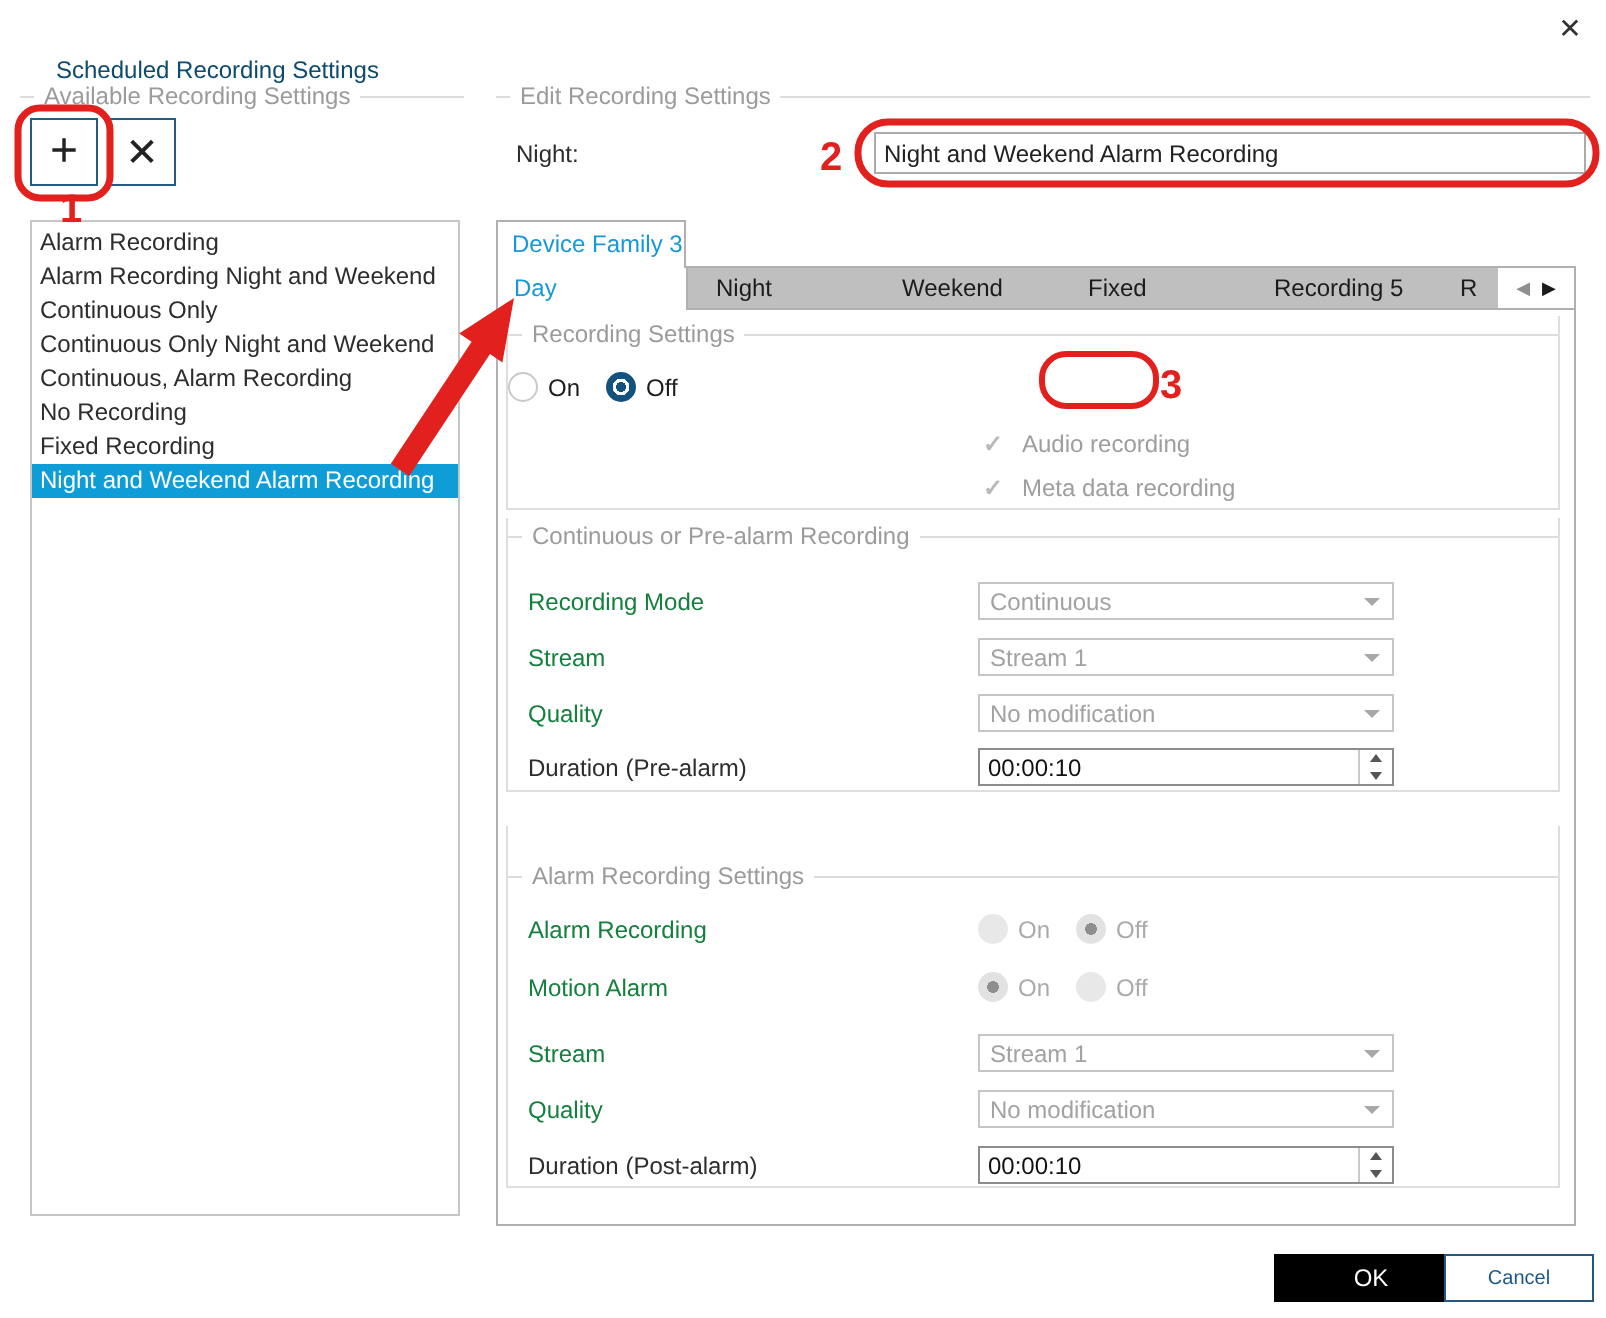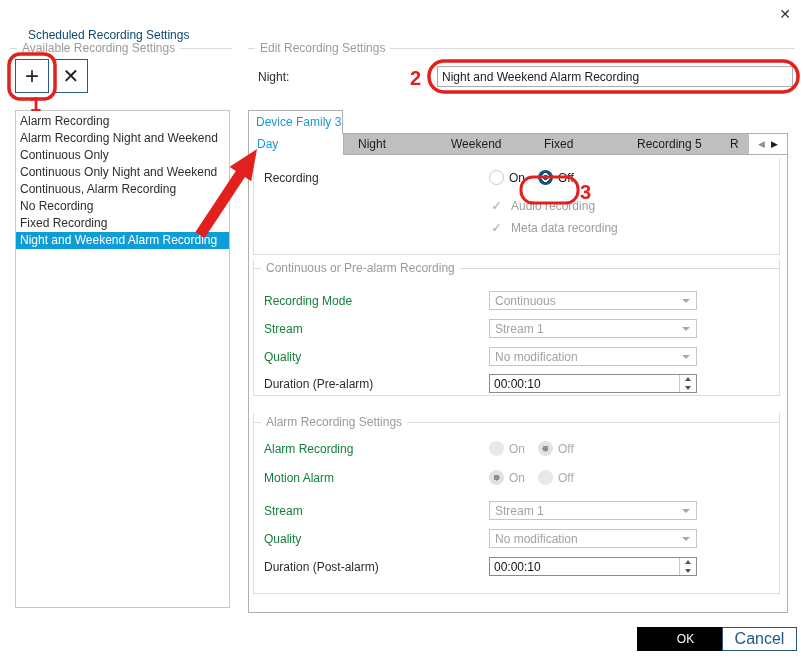--- a/index.html
+++ b/index.html
@@ -92,21 +92,21 @@
   .spin .half{flex:1;display:flex;align-items:center;justify-content:center;cursor:pointer;}
   .tri-up{width:0;height:0;border-left:3px solid transparent;border-right:3px solid transparent;
           border-bottom:4px solid #555;}
   .tri-down{width:0;height:0;border-left:3px solid transparent;border-right:3px solid transparent;
             border-top:4px solid #555;}
 
   
   .btn-ok{position:absolute;left:637px;top:627px;width:97px;height:24px;background:#000000;
           color:#fff;border:none;font-family:inherit;font-size:12px;cursor:pointer;}
   .btn-cancel{position:absolute;left:722px;top:627px;width:75px;height:24px;background:#fff;
-              color:#1d5788;border:1px solid #27567e;font-family:inherit;font-size:16px;cursor:pointer;}
+              color:#1d5788;border:1px solid #27567e;font-family:inherit;font-size:10px;cursor:pointer;}
 
   
   .annot{position:absolute;left:0;top:0;width:803px;height:659px;pointer-events:none;z-index:50;}
 </style>
 </head>
 <body>
 
 <div class="canvas">
 
   <div class="dlg-title">Scheduled Recording Settings</div>
@@ -147,22 +147,22 @@
         <div class="tab-item">Recording 5</div>
         <div class="tab-item cut">R</div>
       </div>
       <div class="tab-arrows">
         <span class="arr-prev">◀</span>
         <span class="arr-next">▶</span>
       </div>
     </div>
 
     <div class="section sec1">
+      <div class="gb-hdr" style="margin-top:2px;">Recording Settings</div>
       <div class="row" style="margin-top:12px;">
-        <div class="lbl">Recording</div>
         <div class="ctrl">
           <span class="rad rad-unsel"></span>
           <span class="rad-lbl">On</span>
           <span class="gap"></span>
           <span class="rad rad-on-sel"></span>
           <span class="rad-lbl">Off</span>
         </div>
       </div>
       <div class="row" style="margin-top:14px;">
         <div class="lbl"></div>
@@ -213,21 +213,21 @@
               </span>
             <span class="half">
                 <span class="tri-down"></span>
               </span>
           </span>
         </div>
       </div>
     </div>
 
     <div class="section sec3">
-      <div class="gb-hdr" style="margin-top:2px;">Alarm Recording Settings</div>
+      <div class="gb-hdr" style="margin-top:18px;">Alarm Recording Settings</div>
       <div class="row" style="margin-top:12px;">
         <div class="lbl dis">Alarm Recording</div>
         <div class="ctrl">
           <span class="rad rad-dis-unsel"></span>
           <span class="rad-lbl dis">On</span>
           <span class="gap"></span>
           <span class="rad rad-dis-sel"></span>
           <span class="rad-lbl dis">Off</span>
         </div>
       </div>

